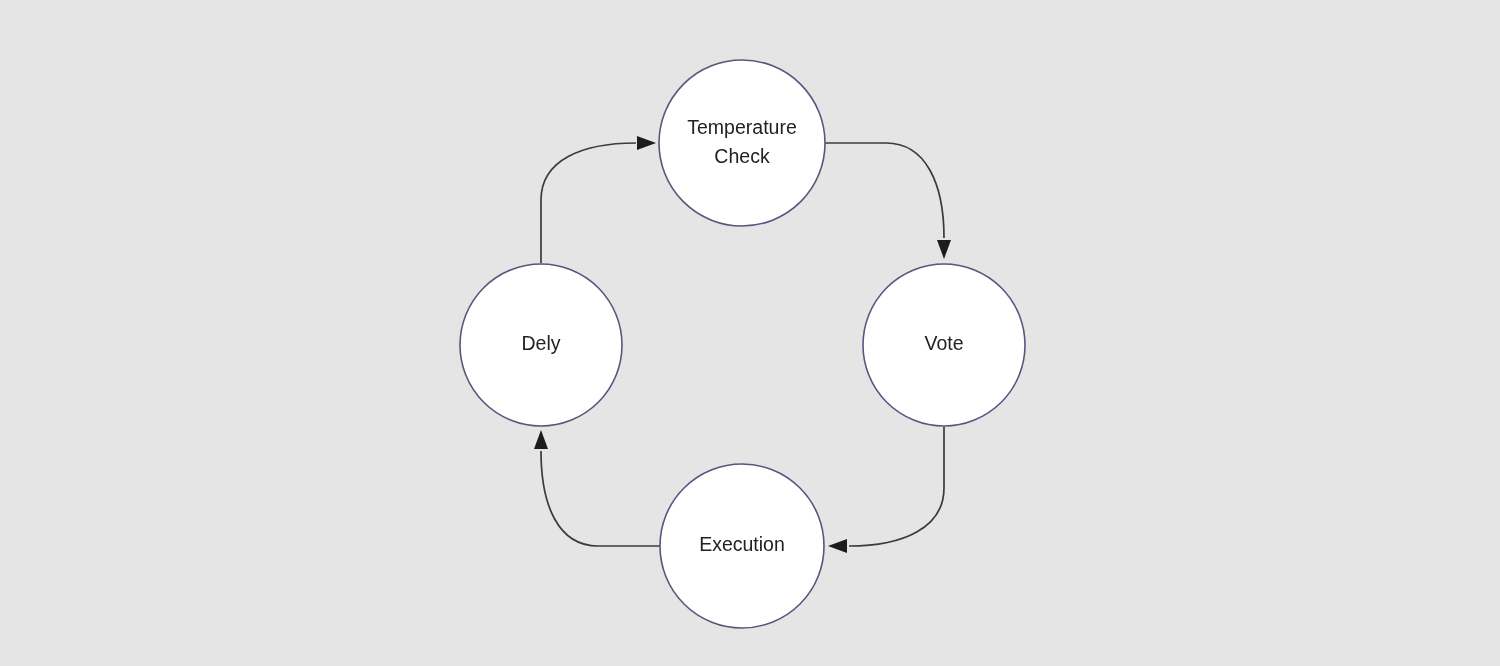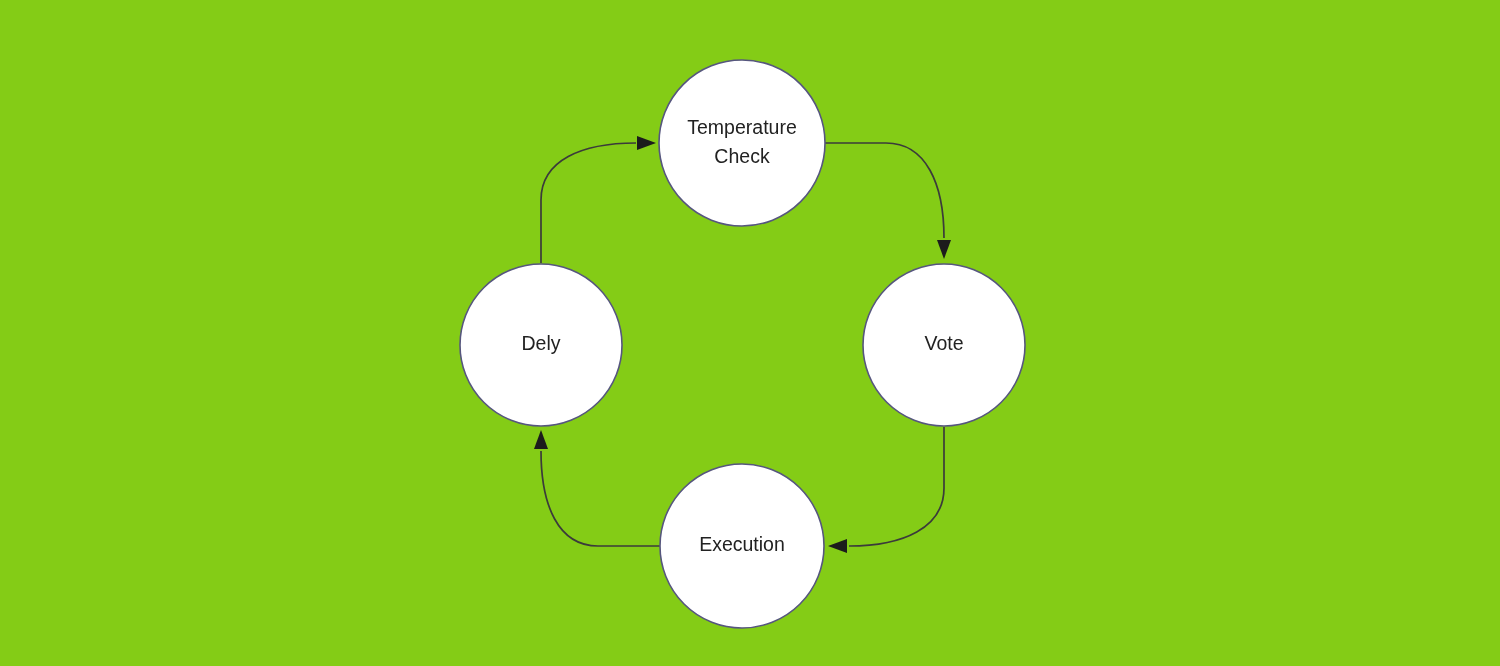--- a/index.html
+++ b/index.html
@@ -8,21 +8,21 @@
     padding: 0;
     background: #ffffff;
   }
   body {
     font-family: "Liberation Sans", sans-serif;
   }
   #canvas {
     position: relative;
     width: 1500px;
     height: 666px;
-    background: #84cc16;
+    background: #e5e5e5;
     overflow: hidden;
   }
   #diagram-svg {
     position: absolute;
     top: 0;
     left: 0;
     width: 1500px;
     height: 666px;
     display: block;
   }

